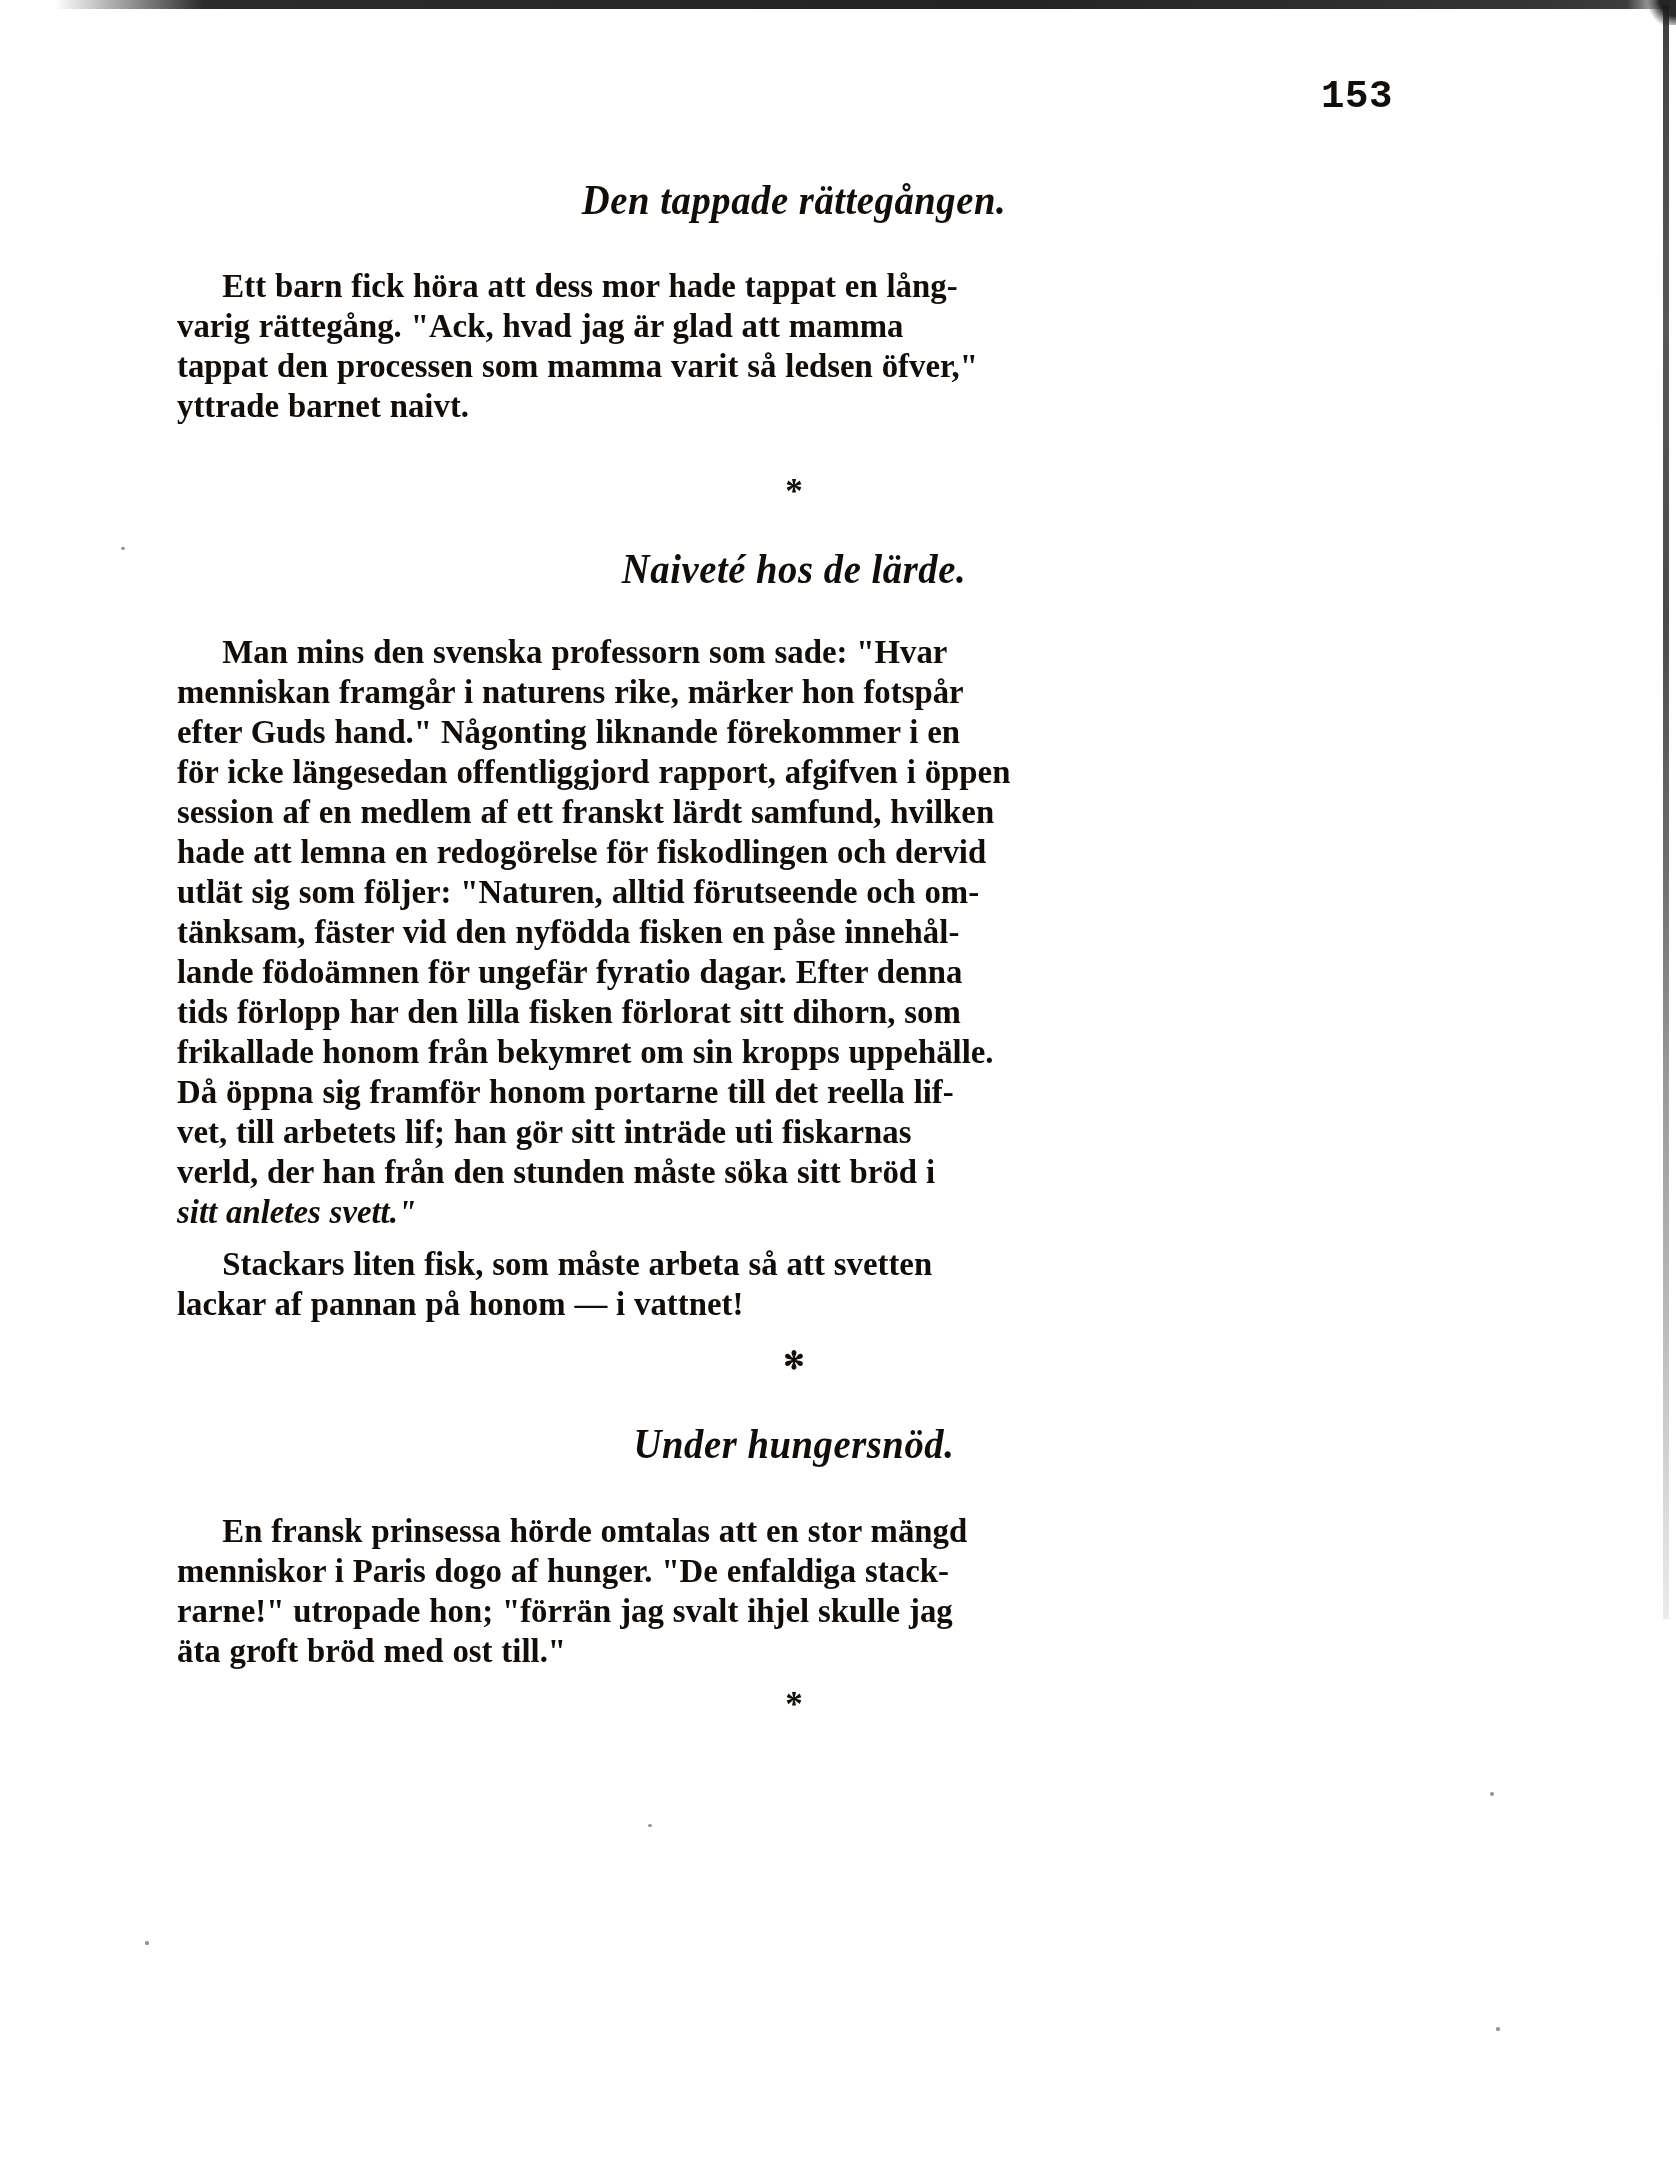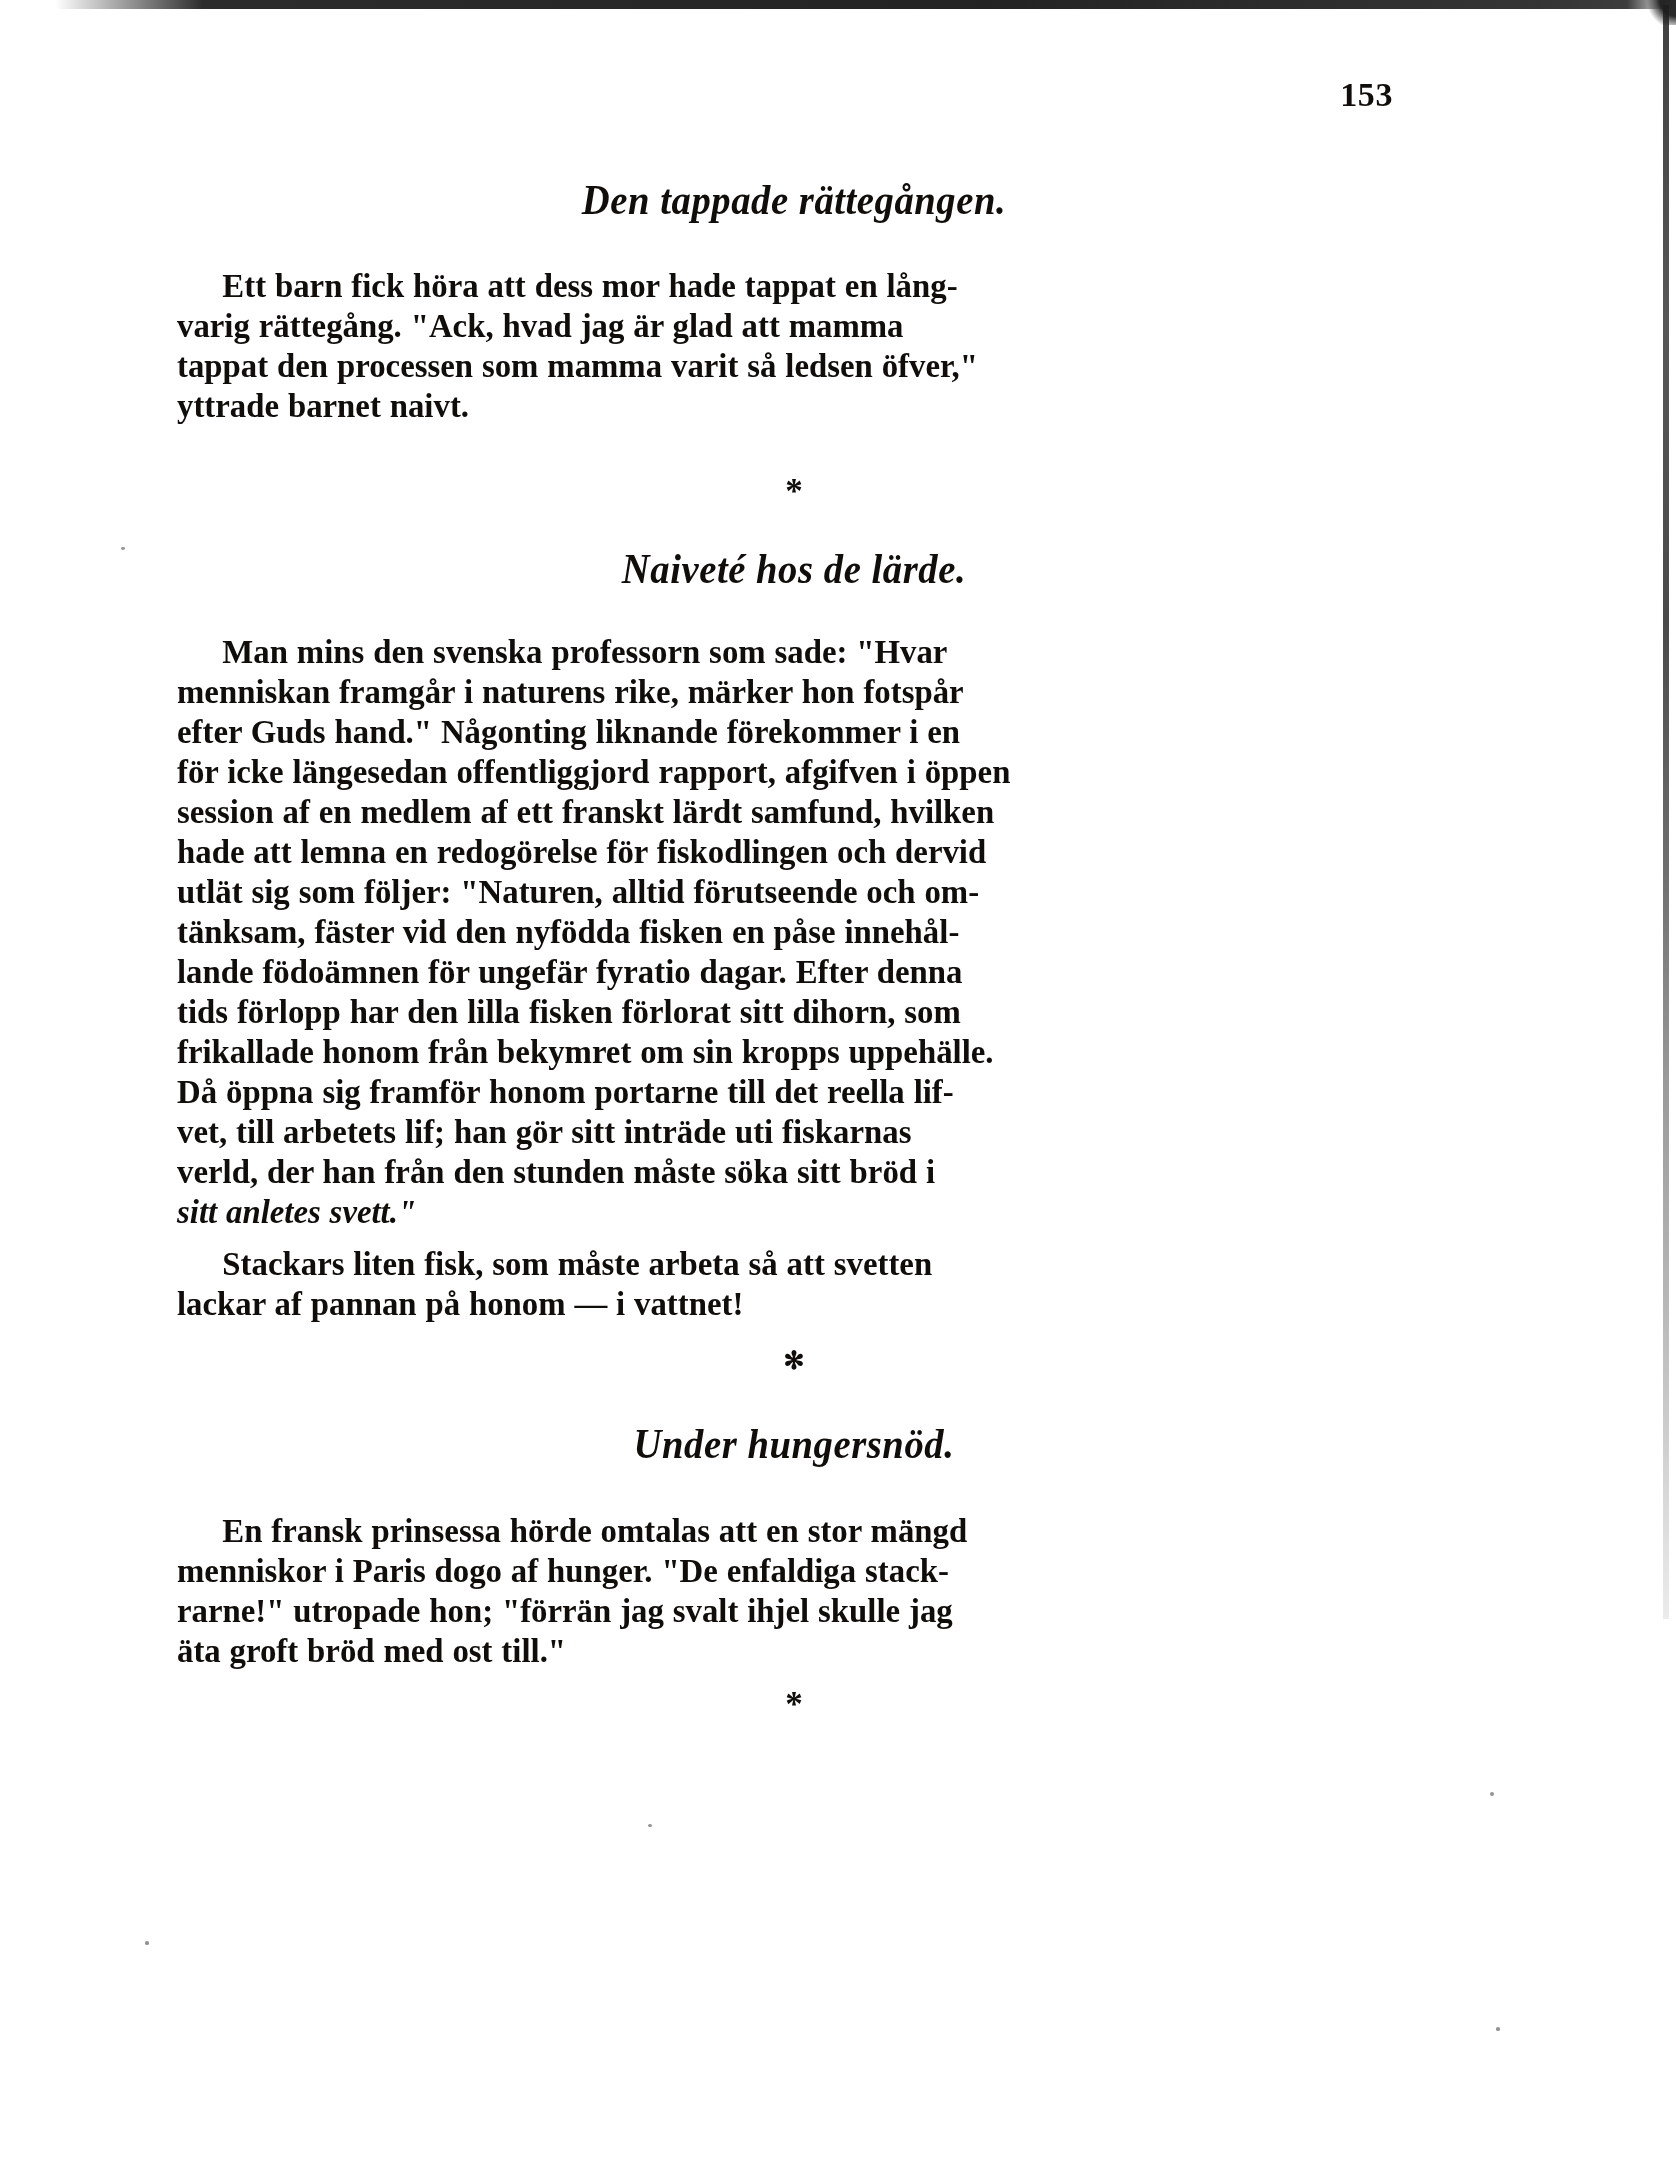--- a/index.html
+++ b/index.html
@@ -56,25 +56,26 @@
     background: radial-gradient(circle at 100% 0%, #111 0%, #111 40%, rgba(255,255,255,0) 72%);
     opacity: .9;
   }
   .speck { position: absolute; background: #3b3b3b; border-radius: 50%; opacity:.55; }
 
   
   .page-number {
     position: absolute;
     right: 283px;
     top: 78px;
-    font-size: 34px;
+    font-size: 39px;
     font-weight: 700;
     letter-spacing: 0.6px;
     line-height: 1;
     white-space: nowrap;
+    font-family: Liberation Mono, monospace;
   }
 
   .heading {
     position: absolute;
     left: 177px;
     width: 1234px;
     text-align: center;
     font-style: italic;
     font-weight: 700;
     font-size: 42px;

